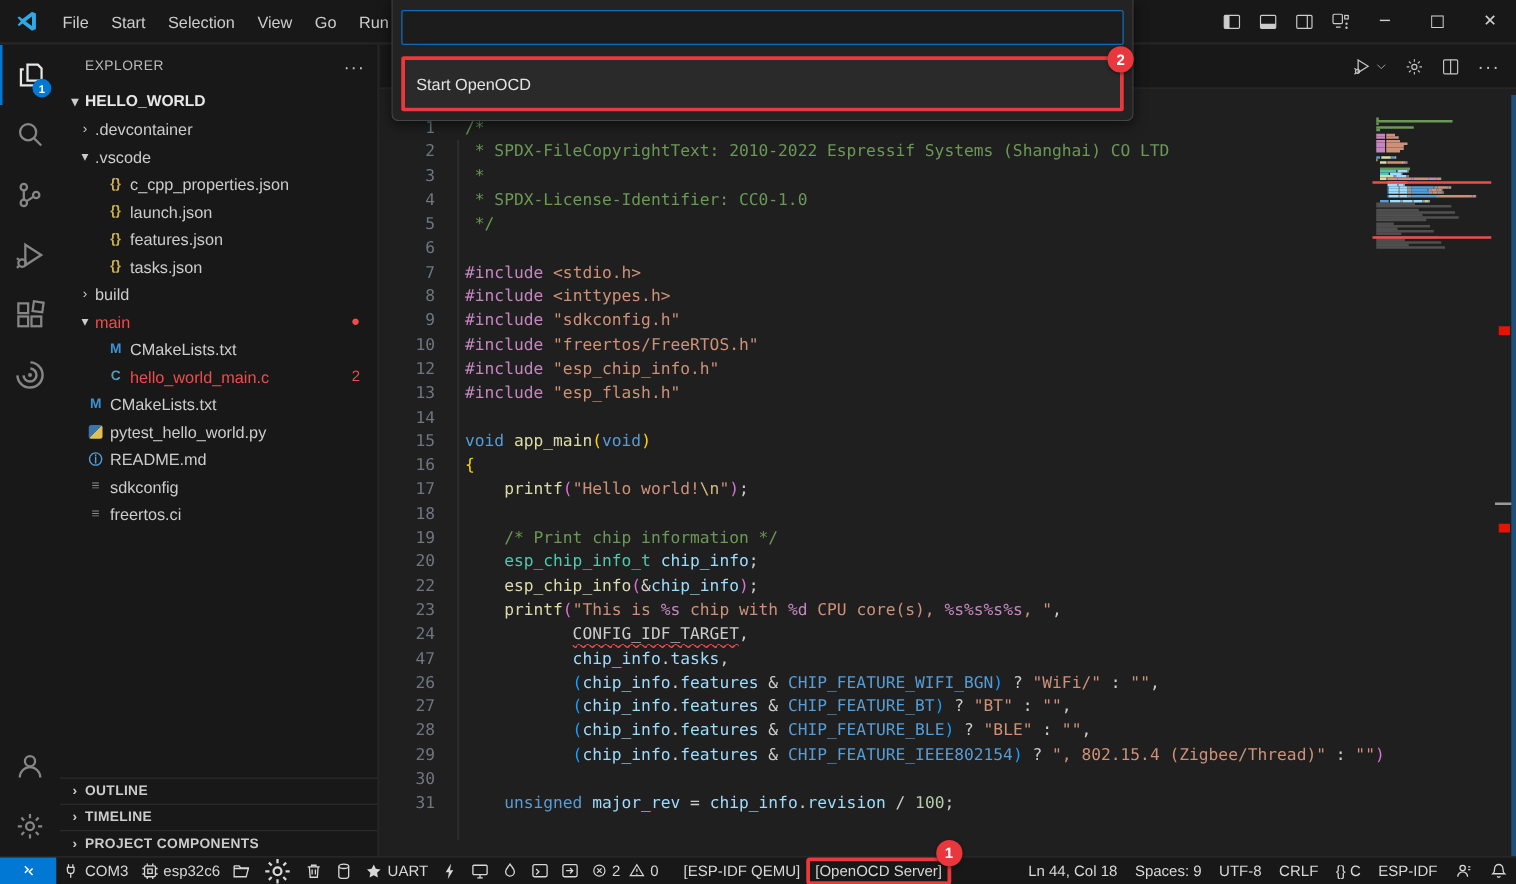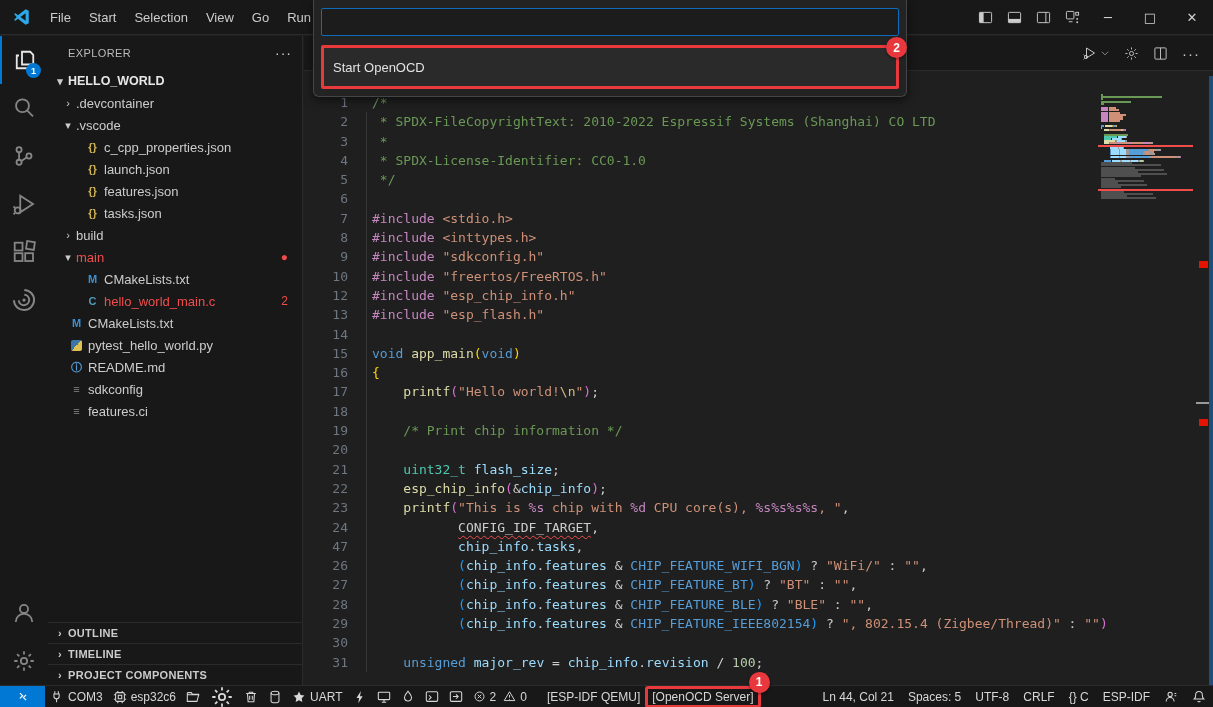--- a/index.html
+++ b/index.html
@@ -280,21 +280,21 @@
       <div class="tree-row" style="padding-left: 20px;">
         <span class="file-icon" style="color: rgb(86, 156, 214);">ⓘ</span>
         <span>README.md</span>
       </div>
       <div class="tree-row" style="padding-left: 20px;">
         <span class="file-icon" style="color: rgb(138, 138, 138);">≡</span>
         <span>sdkconfig</span>
       </div>
       <div class="tree-row" style="padding-left: 20px;">
         <span class="file-icon" style="color: rgb(138, 138, 138);">≡</span>
-        <span>features.ci</span>
+        <span>freertos.ci</span>
       </div>
     </div>
   <div id="sidebar-sections">
       <div class="side-section">
         <span class="twist">›</span>
         <span>OUTLINE</span>
       </div>
       <div class="side-section">
         <span class="twist">›</span>
         <span>TIMELINE</span>
@@ -356,22 +356,21 @@
       <div class="code-line"><span class="lnum">9</span><span class="ltext"><span class="tk-kw">#include</span><span class="tk-pl"> </span><span class="tk-st">"sdkconfig.h"</span></span></div>
       <div class="code-line"><span class="lnum">10</span><span class="ltext"><span class="tk-kw">#include</span><span class="tk-pl"> </span><span class="tk-st">"freertos/FreeRTOS.h"</span></span></div>
       <div class="code-line"><span class="lnum">12</span><span class="ltext"><span class="tk-kw">#include</span><span class="tk-pl"> </span><span class="tk-st">"esp_chip_info.h"</span></span></div>
       <div class="code-line"><span class="lnum">13</span><span class="ltext"><span class="tk-kw">#include</span><span class="tk-pl"> </span><span class="tk-st">"esp_flash.h"</span></span></div>
       <div class="code-line"><span class="lnum">14</span><span class="ltext"></span></div>
       <div class="code-line"><span class="lnum">15</span><span class="ltext"><span class="tk-kb">void</span><span class="tk-pl"> </span><span class="tk-fn">app_main</span><span class="tk-p1">(</span><span class="tk-kb">void</span><span class="tk-p1">)</span></span></div>
       <div class="code-line"><span class="lnum">16</span><span class="ltext"><span class="tk-p1">{</span></span></div>
       <div class="code-line"><span class="lnum">17</span><span class="ltext"><span class="tk-pl">    </span><span class="tk-fn">printf</span><span class="tk-p2">(</span><span class="tk-st">"Hello world!</span><span class="tk-es">\n</span><span class="tk-st">"</span><span class="tk-p2">)</span><span class="tk-pl">;</span></span></div>
       <div class="code-line"><span class="lnum">18</span><span class="ltext"></span></div>
       <div class="code-line"><span class="lnum">19</span><span class="ltext"><span class="tk-pl">    </span><span class="tk-cm">/* Print chip information */</span></span></div>
-      <div class="code-line"><span class="lnum">20</span></div>
-      <div class="code-line"><span class="lnum">21</span><span class="ltext"><span class="tk-pl">    </span><span class="tk-ty">uint32_t</span><span class="tk-pl"> </span><span class="tk-va">flash_size</span><span class="tk-pl">;</span></span></div>
+      <div class="code-line"><span class="lnum">20</span><span class="ltext"><span class="tk-pl">    </span><span class="tk-ty">esp_chip_info_t</span><span class="tk-pl"> </span><span class="tk-va">chip_info</span><span class="tk-pl">;</span></span></div>
       <div class="code-line"><span class="lnum">22</span><span class="ltext"><span class="tk-pl">    </span><span class="tk-fn">esp_chip_info</span><span class="tk-p2">(</span><span class="tk-pl">&amp;</span><span class="tk-va">chip_info</span><span class="tk-p2">)</span><span class="tk-pl">;</span></span></div>
       <div class="code-line"><span class="lnum">23</span><span class="ltext"><span class="tk-pl">    </span><span class="tk-fn">printf</span><span class="tk-p2">(</span><span class="tk-st">"This is </span><span class="tk-fs">%s</span><span class="tk-st"> chip with </span><span class="tk-fs">%d</span><span class="tk-st"> CPU core(s), </span><span class="tk-fs">%s%s%s%s</span><span class="tk-st">, "</span><span class="tk-pl">,</span></span></div>
       <div class="code-line"><span class="lnum">24</span><span class="ltext"><span class="tk-pl">           </span><span class="tk-er">CONFIG_IDF_TARGET</span><span class="tk-pl">,</span></span></div>
       <div class="code-line"><span class="lnum">47</span><span class="ltext"><span class="tk-pl">           </span><span class="tk-va">chip_info</span><span class="tk-pl">.</span><span class="tk-va">tasks</span><span class="tk-pl">,</span></span></div>
       <div class="code-line"><span class="lnum">26</span><span class="ltext"><span class="tk-pl">           </span><span class="tk-p3">(</span><span class="tk-va">chip_info</span><span class="tk-pl">.</span><span class="tk-va">features</span><span class="tk-pl"> &amp; </span><span class="tk-mc">CHIP_FEATURE_WIFI_BGN</span><span class="tk-p3">)</span><span class="tk-pl"> ? </span><span class="tk-st">"WiFi/"</span><span class="tk-pl"> : </span><span class="tk-st">""</span><span class="tk-pl">,</span></span></div>
       <div class="code-line"><span class="lnum">27</span><span class="ltext"><span class="tk-pl">           </span><span class="tk-p3">(</span><span class="tk-va">chip_info</span><span class="tk-pl">.</span><span class="tk-va">features</span><span class="tk-pl"> &amp; </span><span class="tk-mc">CHIP_FEATURE_BT</span><span class="tk-p3">)</span><span class="tk-pl"> ? </span><span class="tk-st">"BT"</span><span class="tk-pl"> : </span><span class="tk-st">""</span><span class="tk-pl">,</span></span></div>
       <div class="code-line"><span class="lnum">28</span><span class="ltext"><span class="tk-pl">           </span><span class="tk-p3">(</span><span class="tk-va">chip_info</span><span class="tk-pl">.</span><span class="tk-va">features</span><span class="tk-pl"> &amp; </span><span class="tk-mc">CHIP_FEATURE_BLE</span><span class="tk-p3">)</span><span class="tk-pl"> ? </span><span class="tk-st">"BLE"</span><span class="tk-pl"> : </span><span class="tk-st">""</span><span class="tk-pl">,</span></span></div>
       <div class="code-line"><span class="lnum">29</span><span class="ltext"><span class="tk-pl">           </span><span class="tk-p3">(</span><span class="tk-va">chip_info</span><span class="tk-pl">.</span><span class="tk-va">features</span><span class="tk-pl"> &amp; </span><span class="tk-mc">CHIP_FEATURE_IEEE802154</span><span class="tk-p3">)</span><span class="tk-pl"> ? </span><span class="tk-st">", 802.15.4 (Zigbee/Thread)"</span><span class="tk-pl"> : </span><span class="tk-st">""</span><span class="tk-p2">)</span></span></div>
       <div class="code-line"><span class="lnum">30</span><span class="ltext"></span></div>
       <div class="code-line"><span class="lnum">31</span><span class="ltext"><span class="tk-pl">    </span><span class="tk-kb">unsigned</span><span class="tk-pl"> </span><span class="tk-va">major_rev</span><span class="tk-pl"> = </span><span class="tk-va">chip_info</span><span class="tk-pl">.</span><span class="tk-va">revision</span><span class="tk-pl"> / </span><span class="tk-nu">100</span><span class="tk-pl">;</span></span></div>
@@ -769,24 +768,24 @@
     </div>
   <div class="sb-item" style="margin-left:10px">
     <span>[ESP-IDF QEMU]</span>
     </div>
   <div id="openocd-wrap">
     <span>[OpenOCD Server]</span>
     <div class="ann-badge" id="openocd-badge">1</div>
   </div>
   <div class="sb-right" id="sb-right">
       <div class="sb-item">
-        <span>Ln 44, Col 21</span>
-      </div>
-      <div class="sb-item">
-        <span>Spaces: 5</span>
+        <span>Ln 44, Col 18</span>
+      </div>
+      <div class="sb-item">
+        <span>Spaces: 9</span>
       </div>
       <div class="sb-item">
         <span>UTF-8</span>
       </div>
       <div class="sb-item">
         <span>CRLF</span>
       </div>
       <div class="sb-item">
         <span>{} C</span>
       </div>

